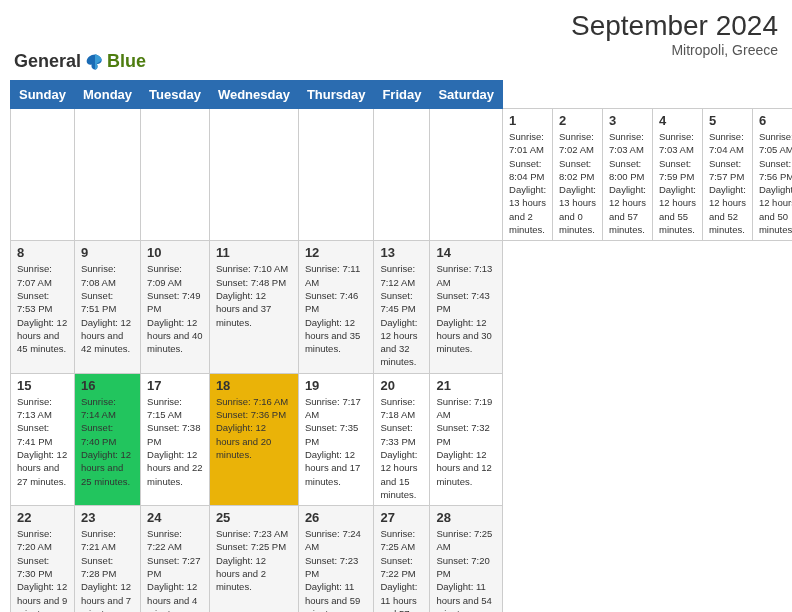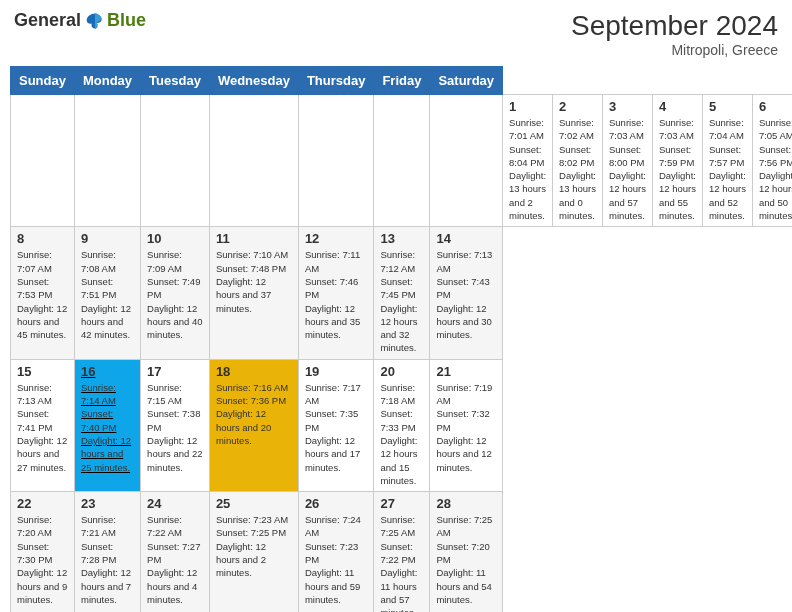--- a/index.html
+++ b/index.html
@@ -19,20 +19,21 @@
     }
     .logo {
       display: flex;
       flex-direction: column;
       align-items: flex-start;
     }
     .logo-text {
       display: flex;
       align-items: center;
       gap: 2px;
+      margin-top: 41px;
     }
     .logo-general {
       font-size: 18px;
       font-weight: bold;
       color: #333;
     }
     .logo-blue {
       font-size: 18px;
       font-weight: bold;
       color: #4d7c0f;
@@ -188,21 +189,21 @@
         <td style="background: rgb(245, 245, 245);">
           <span class="day-number">14</span>
           <div class="day-info">Sunrise: 7:13 AM<br>Sunset: 7:43 PM<br>Daylight: 12 hours and 30 minutes.</div>
         </td>
       </tr>
       <tr>
         <td style="background: rgb(255, 255, 255); margin-top: 44px;">
           <span class="day-number">15</span>
           <div class="day-info">Sunrise: 7:13 AM<br>Sunset: 7:41 PM<br>Daylight: 12 hours and 27 minutes.</div>
         </td>
-        <td style="background: #0ea5e9; text-decoration: underline;">
+        <td style="background: #22c55e;">
           <span class="day-number">16</span>
           <div class="day-info">Sunrise: 7:14 AM<br>Sunset: 7:40 PM<br>Daylight: 12 hours and 25 minutes.</div>
         </td>
         <td style="background: rgb(255, 255, 255);">
           <span class="day-number">17</span>
           <div class="day-info">Sunrise: 7:15 AM<br>Sunset: 7:38 PM<br>Daylight: 12 hours and 22 minutes.</div>
         </td>
         <td style="background: #eab308;">
           <span class="day-number">18</span>
           <div class="day-info">Sunrise: 7:16 AM<br>Sunset: 7:36 PM<br>Daylight: 12 hours and 20 minutes.</div>

